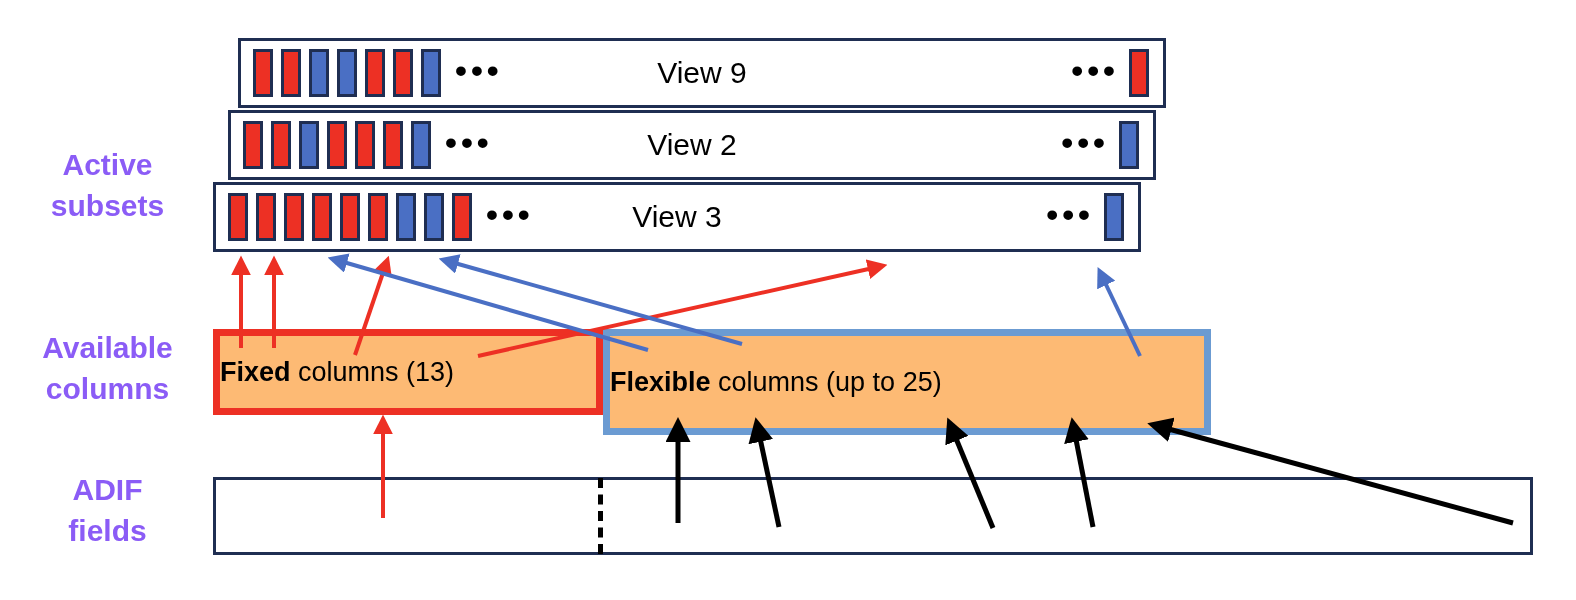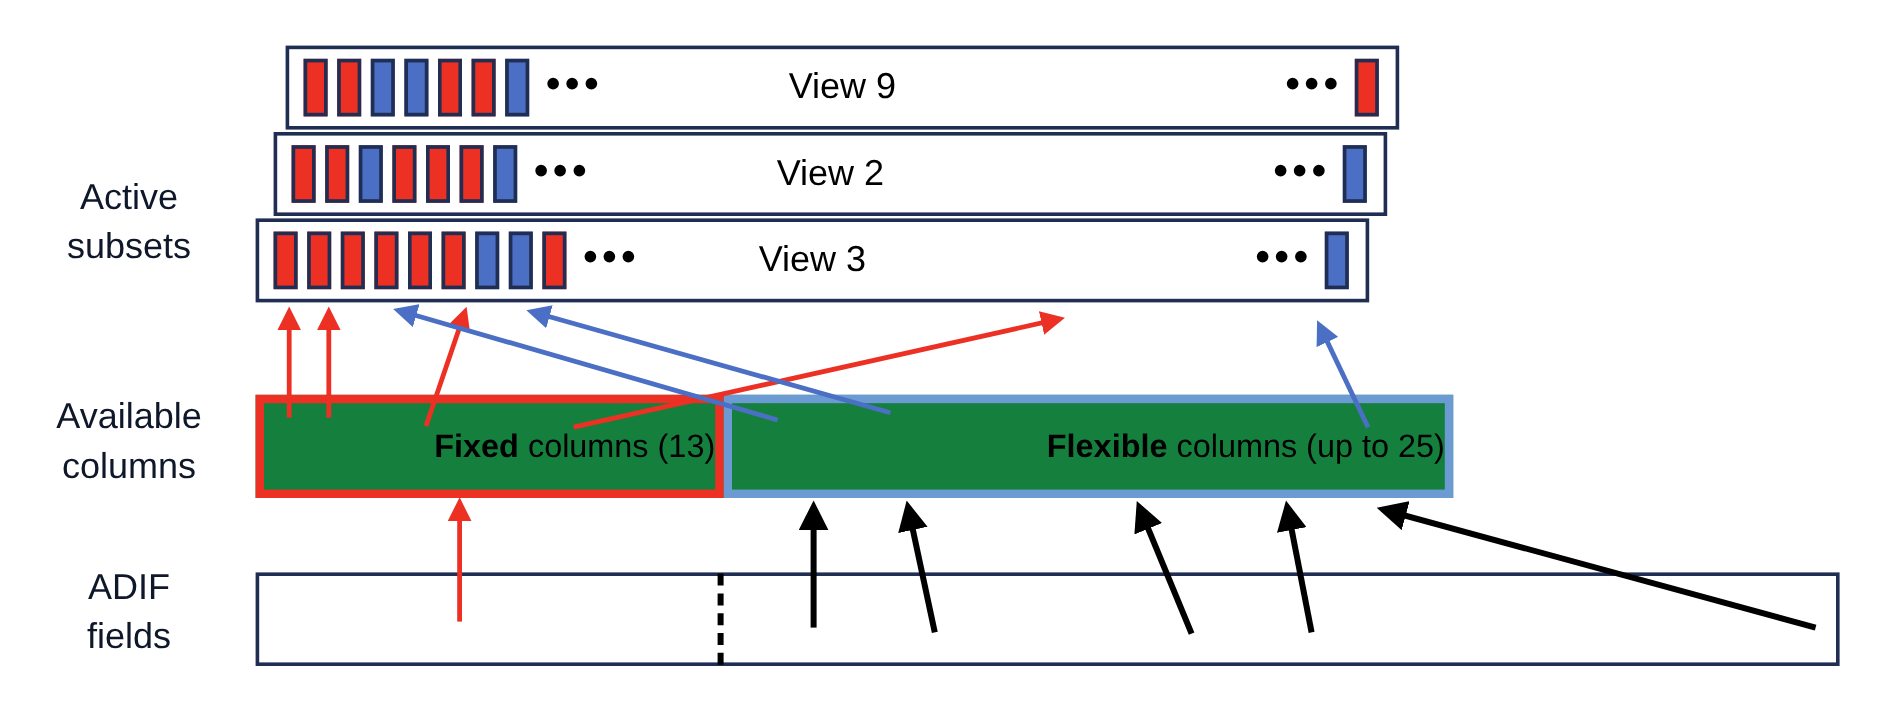--- a/index.html
+++ b/index.html
@@ -13,25 +13,26 @@
     height: 600px;
     background: #ffffff;
     font-family: "Liberation Sans", sans-serif;
     overflow: hidden;
   }
 
   
   .row-label {
     position: absolute;
     text-align: center;
-    color: #0f172a;
+    color: #8b5cf6;
     font-size: 30px;
     line-height: 1.35;
     font-family: "Liberation Sans", sans-serif;
     white-space: pre-line;
+    font-weight: bold;
   }
   #label-active   { left: 10px;  top: 145px; width: 195px; }
   #label-available{ left: 10px;  top: 328px; width: 195px; }
   #label-adif     { left: 10px;  top: 470px; width: 195px; }
 
   
   .view-strip {
     position: absolute;
     border: 3px solid #1F2E52;
     background: #ffffff;
@@ -87,33 +88,33 @@
     top: 50%;
     transform: translateY(-50%);
     display: flex;
     align-items: center;
     gap: 10px;
   }
 
   
   .avail-box {
     position: absolute;
-    background: #15803d;
+    background: #fdba74;
     box-sizing: border-box;
     display: flex;
     align-items: center;
-    justify-content: flex-end;
+    justify-content: flex-start;
   }
   #fixed-box {
     left: 213px; top: 329px; width: 390px; height: 86px;
     border: 7px solid #ED3024;
     z-index: 4;
   }
   #flexible-box {
-    left: 603px; top: 329px; width: 608px; height: 86px;
+    left: 603px; top: 329px; width: 608px; height: 106px;
     border: 7px solid #6B9BD2;
     z-index: 3;
   }
   .avail-text {
     font-size: 27px;
     color: #000000;
     white-space: nowrap;
   }
   .avail-text b { font-weight: 700; }
 

